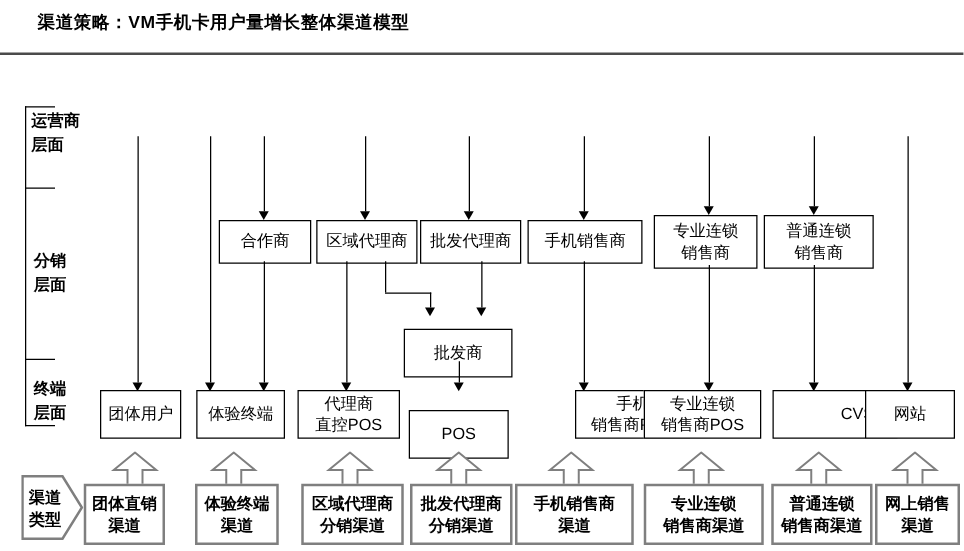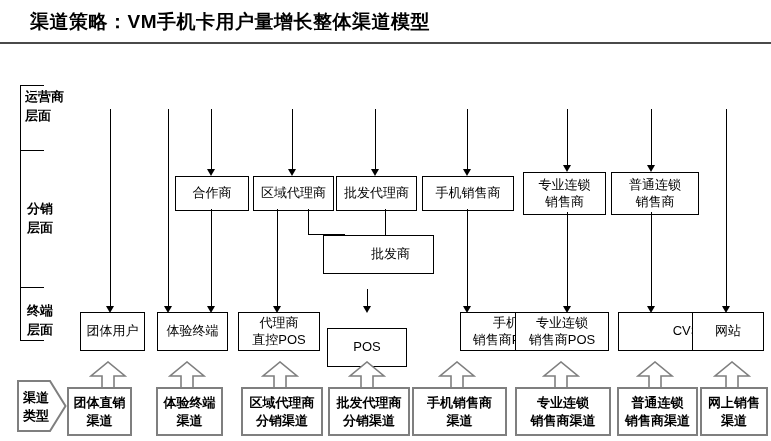--- a/index.html
+++ b/index.html
@@ -4,21 +4,21 @@
 <style>
   :root{
     --banner-bg:#ff0000;
     --banner-text:#ffffff;
     --line-color:#000000;
     --channel-border:#7f7f7f;
   }
   html,body{margin:0;padding:0;background:#fff;}
   body{font-family:"Liberation Sans","DejaVu Sans",sans-serif;color:#000;}
   .stage{position:relative;width:771px;height:441px;background:#fff;overflow:hidden;}
-  .title{position:absolute;left:30px;top:9px;font-size:19px;font-weight:bold;letter-spacing:.5px;white-space:nowrap;text-align:right;}
+  .title{position:absolute;left:30px;top:9px;font-size:14px;font-weight:bold;letter-spacing:.5px;white-space:nowrap;text-align:right;}
   .title-rule{position:absolute;left:0;top:42px;width:771px;height:2px;background:#4a4a4a;}
   .banner{position:absolute;left:78px;top:83px;width:687px;height:26px;background:var(--banner-bg);color:var(--banner-text);
           font-size:14px;font-weight:bold;display:flex;align-items:center;justify-content:center;letter-spacing:1px;}
   .box{position:absolute;border:1px solid var(--line-color);background:#fff;display:flex;align-items:center;justify-content:center;
        text-align:center;font-size:13px;line-height:1.3;white-space:pre-line;}
   .cbox{position:absolute;border:2px solid var(--channel-border);background:#fff;display:flex;align-items:center;justify-content:center;
         text-align:center;font-size:13px;font-weight:bold;line-height:1.35;white-space:pre-line;}
   .vline{position:absolute;width:1px;background:var(--line-color);}
   .hline{position:absolute;height:1px;background:var(--line-color);}
   .arrow{position:absolute;width:0;height:0;border-left:4px solid transparent;border-right:4px solid transparent;
@@ -92,21 +92,21 @@
   <div class="arrow" style="left:273px;top:306px;"></div>
 
   <div class="vline" style="left:308px;top:209px;height:25px;"></div>
   <div class="hline" style="left:308px;top:234px;width:37px;"></div>
   <div class="vline" style="left:344px;top:234px;height:12px;"></div>
   <div class="arrow" style="left:340px;top:246px;"></div>
 
   <div class="vline" style="left:385px;top:209px;height:37px;"></div>
   <div class="arrow" style="left:381px;top:246px;"></div>
 
-  <div class="box" style="left:323px;top:235px;width:85px;height:37px;padding-left:24px;">批发商</div>
+  <div class="box" style="left:323px;top:263px;width:85px;height:37px;">批发商</div>
 
   <div class="vline" style="left:367px;top:289px;height:17px;"></div>
   <div class="arrow" style="left:363px;top:306px;"></div>
 
   <div class="vline" style="left:467px;top:209px;height:97px;"></div>
   <div class="arrow" style="left:463px;top:306px;"></div>
 
   <div class="vline" style="left:567px;top:212px;height:94px;"></div>
   <div class="arrow" style="left:563px;top:306px;"></div>
 

